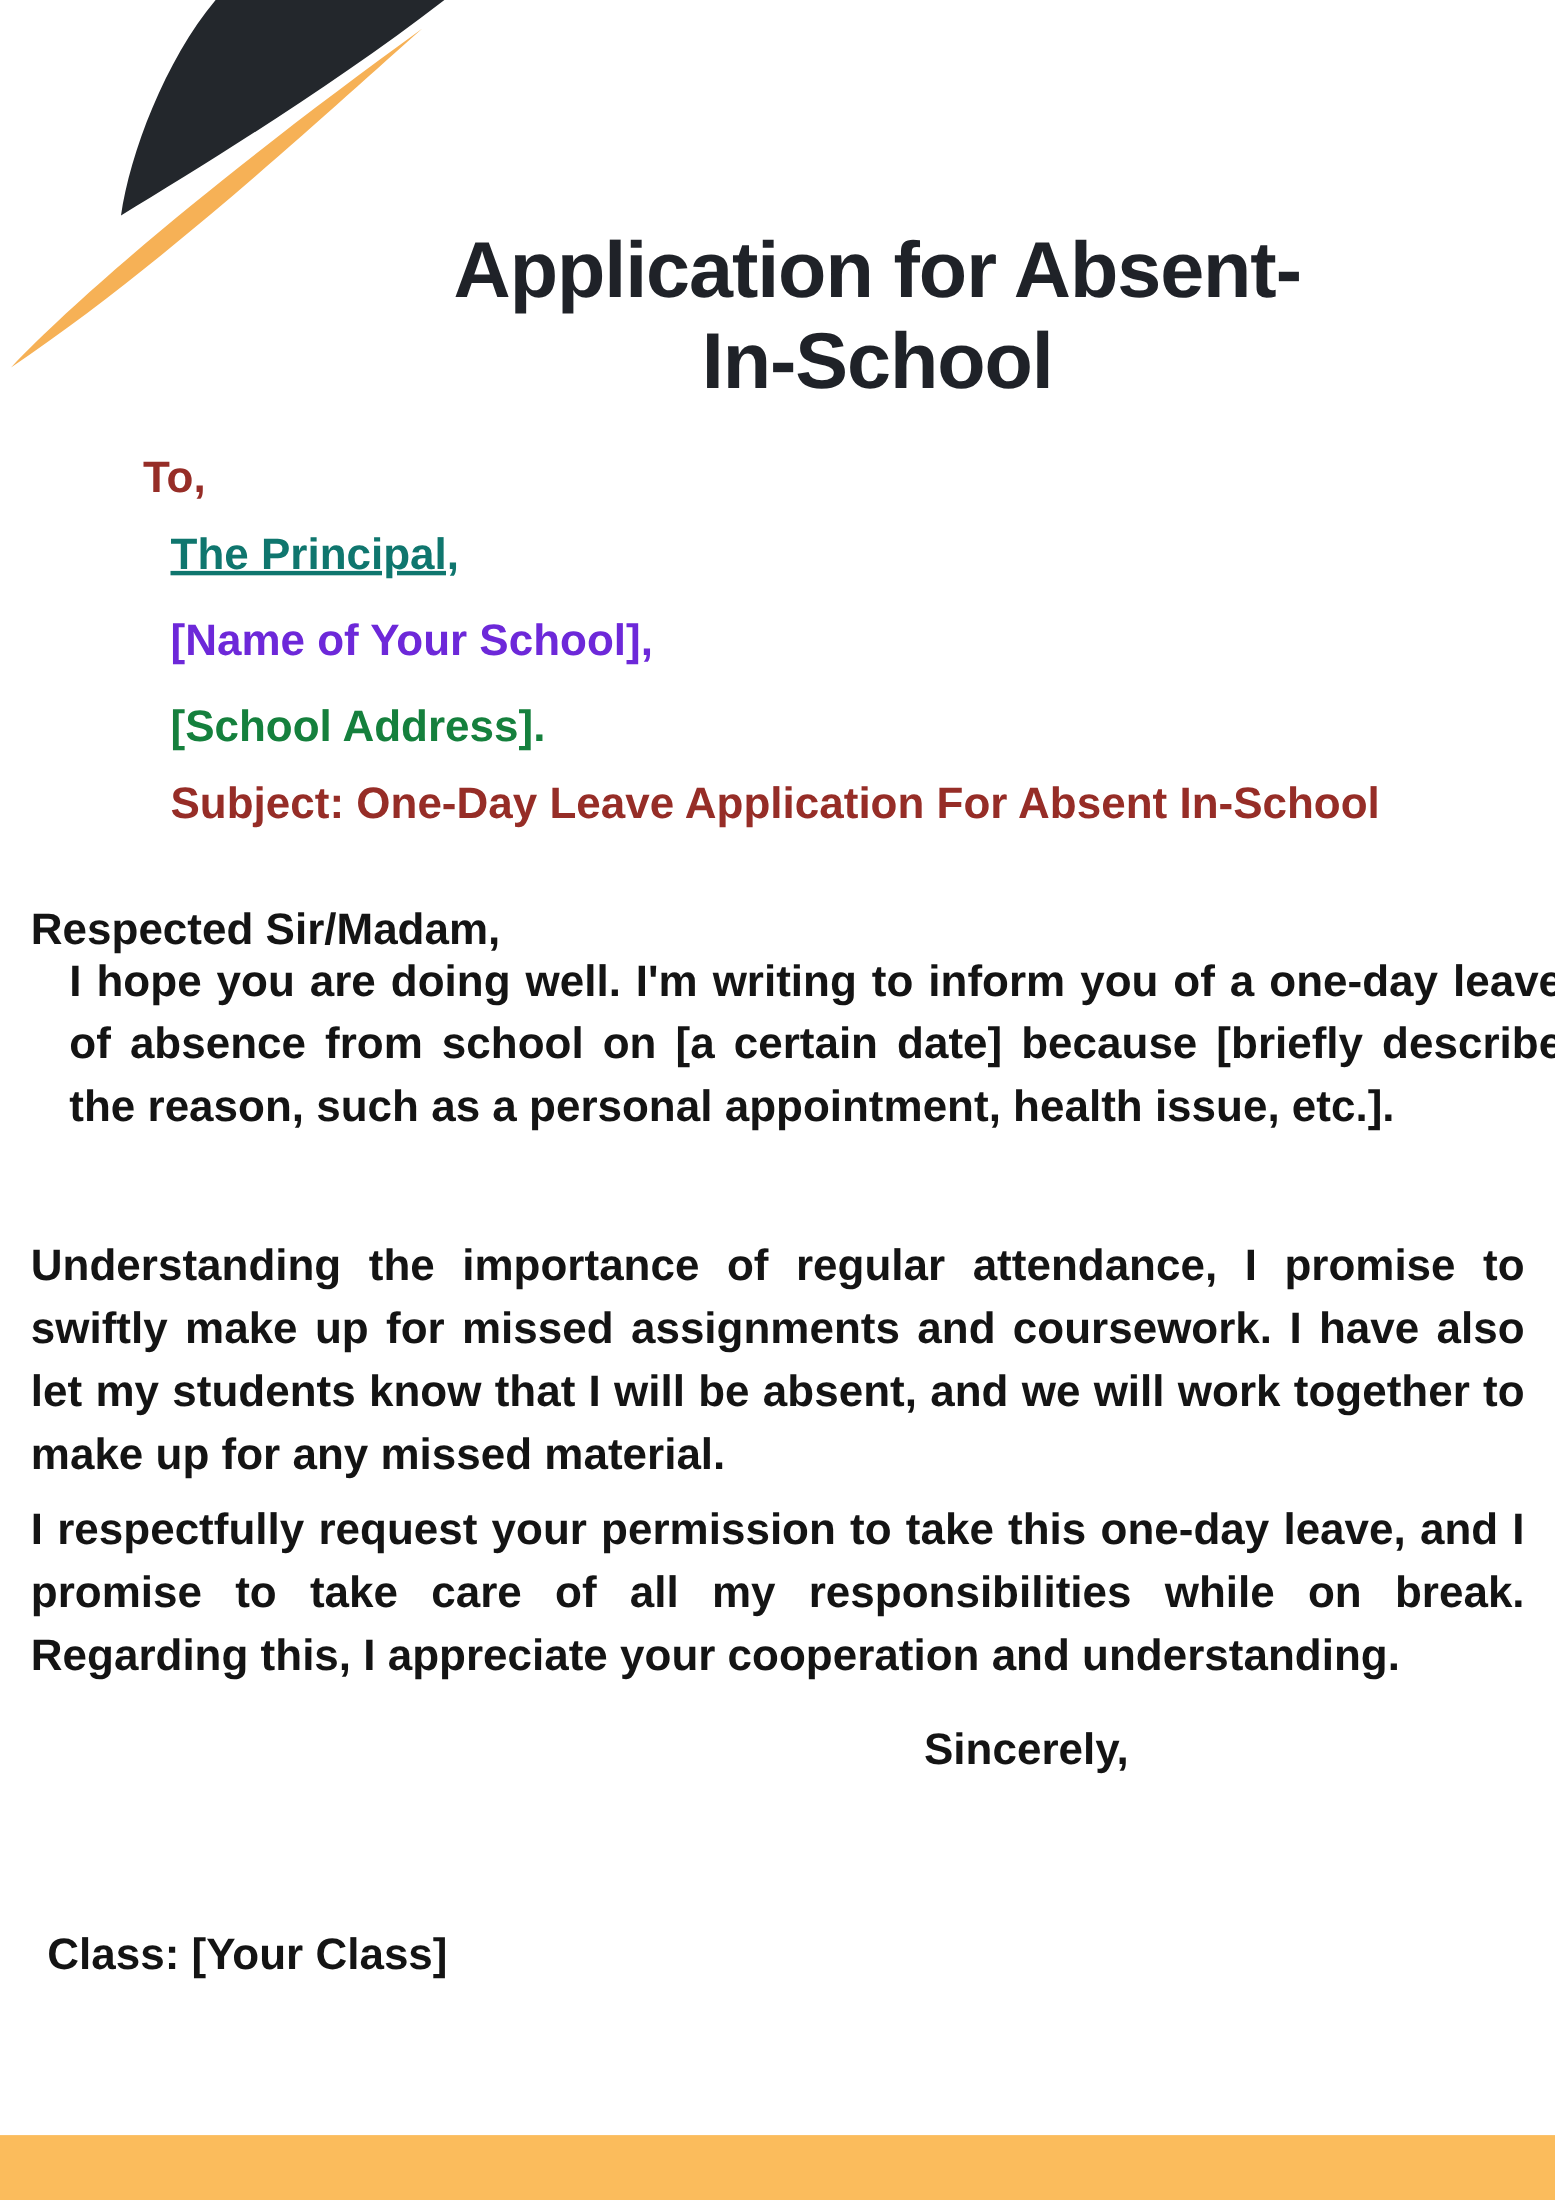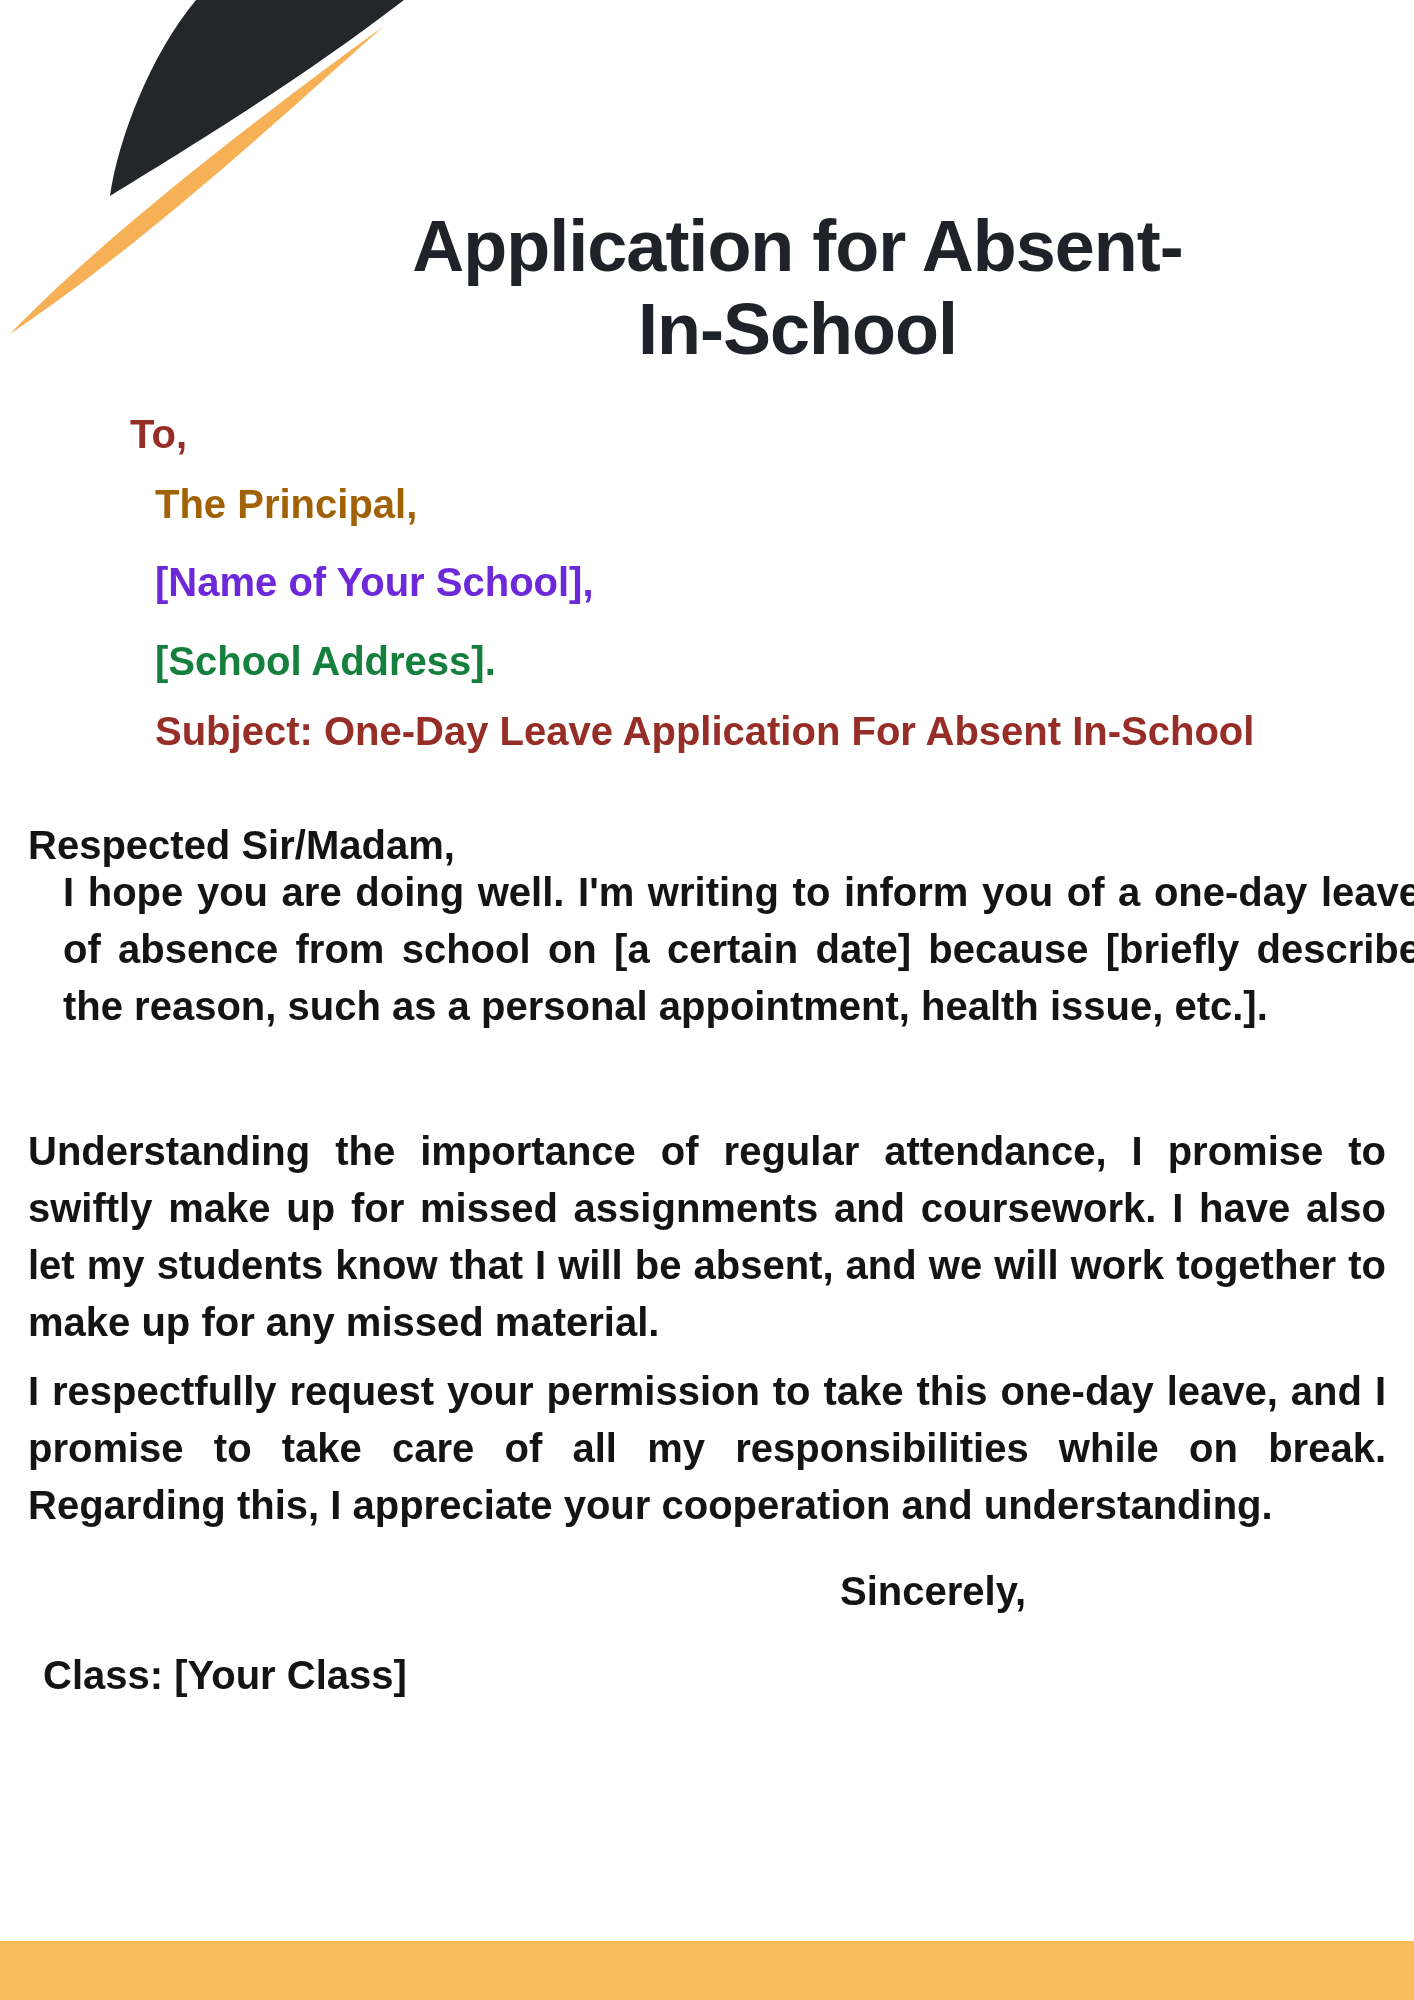--- a/index.html
+++ b/index.html
@@ -36,21 +36,21 @@
   .school-name   { left:155px; top:554px; }
   .school-address{ left:155px; top:633px; }
   .subject       { left:155px; top:698px; width:1150px; text-align:justify; line-height:66px; }
   .salutation    { left:28px;  top:817px; }
   .para          { left:28px;  width:1358px; text-align:justify; }
   .para1 { top:864px;margin-left:35px; }
   .para2 { top:1123px; }
   .para3 { top:1363px; }
   .closing       { left:840px; top:1563px; }
   .sig-name      { left:57px;  top:1614px; }
-  .class-line    { left:43px;  top:1647px;text-align:center; }
+  .class-line    { left:43px;  top:1749px;text-align:center; }
   .roll-line     { left:45px;  top:1828px; }
   .footer-bar {
     position:absolute;
     left:0; bottom:0;
     width:100%; height:59px;
   }
 </style>
 </head>
 <body>
 
@@ -60,21 +60,21 @@
     <path d="M196 0 L404 0 C300 80 185 150 110 196 C118 140 150 55 196 0 Z" fill="#23272c"></path>
     <path d="M384 26 C240 130 90 250 10 334 C150 240 300 100 384 26 Z" fill="#f6b156"></path>
   </svg>
 
   <div class="title" style="color: rgb(31, 34, 40); margin-top: 12px;">
     <div>Application for Absent-</div>
     <div>In-School</div>
   </div>
 
   <div class="abs accent to" style="color: rgb(150, 45, 39);">To,</div>
-  <div class="abs accent recipient" style="color: #a16207;">The Principal,</div>
+  <div class="abs accent recipient" style="color: #0f766e; text-decoration: underline;">The Principal,</div>
   <div class="abs accent school-name" style="color: #6d28d9;">[Name of Your School],</div>
   <div class="abs accent school-address" style="color: #15803d;">[School Address].</div>
   <div class="abs accent subject" style="color: rgb(150, 45, 39);">Subject: One-Day Leave Application For Absent In-School</div>
 
   <div class="abs salutation">Respected Sir/Madam,</div>
 
   <div class="abs para para1">I hope you are doing well. I'm writing to inform you of a one-day leave of absence from school on [a certain date] because [briefly describe the reason, such as a personal appointment, health issue, etc.].</div>
   <div class="abs para para2">Understanding the importance of regular attendance, I promise to swiftly make up for missed assignments and coursework. I have also let my students know that I will be absent, and we will work together to make up for any missed material.</div>
   <div class="abs para para3">I respectfully request your permission to take this one-day leave, and I promise to take care of all my responsibilities while on break. Regarding this, I appreciate your cooperation and understanding.</div>
 

